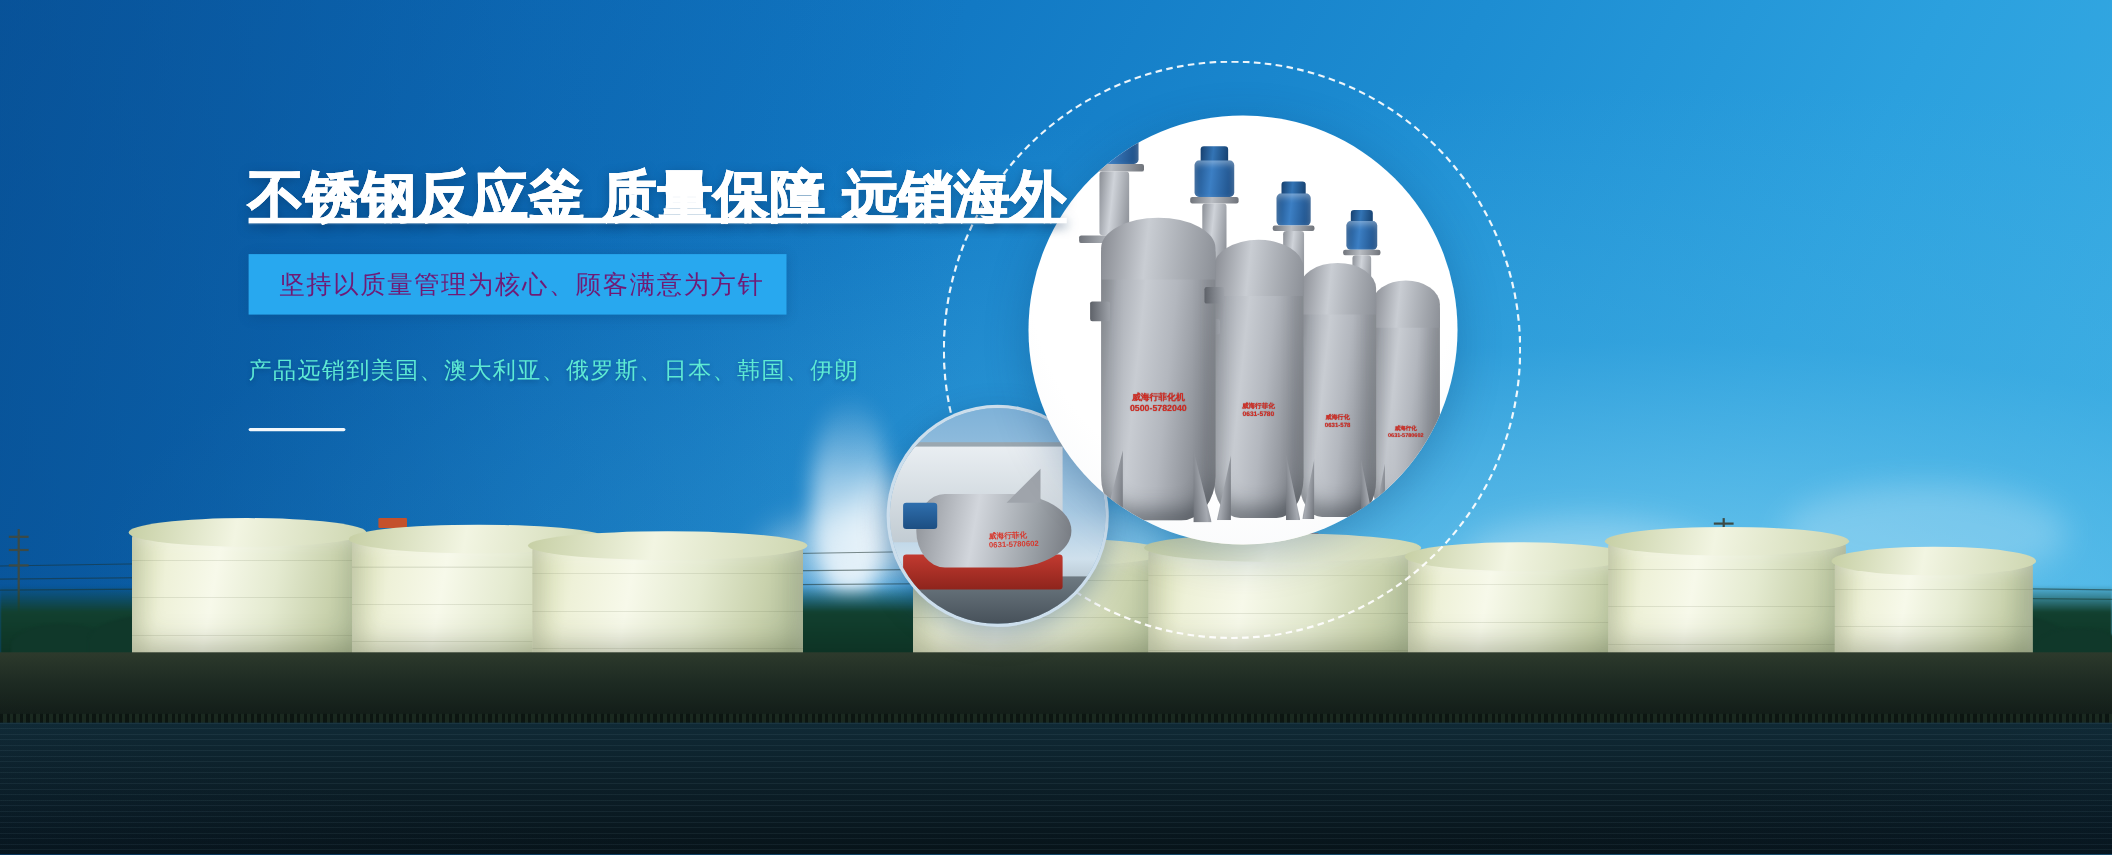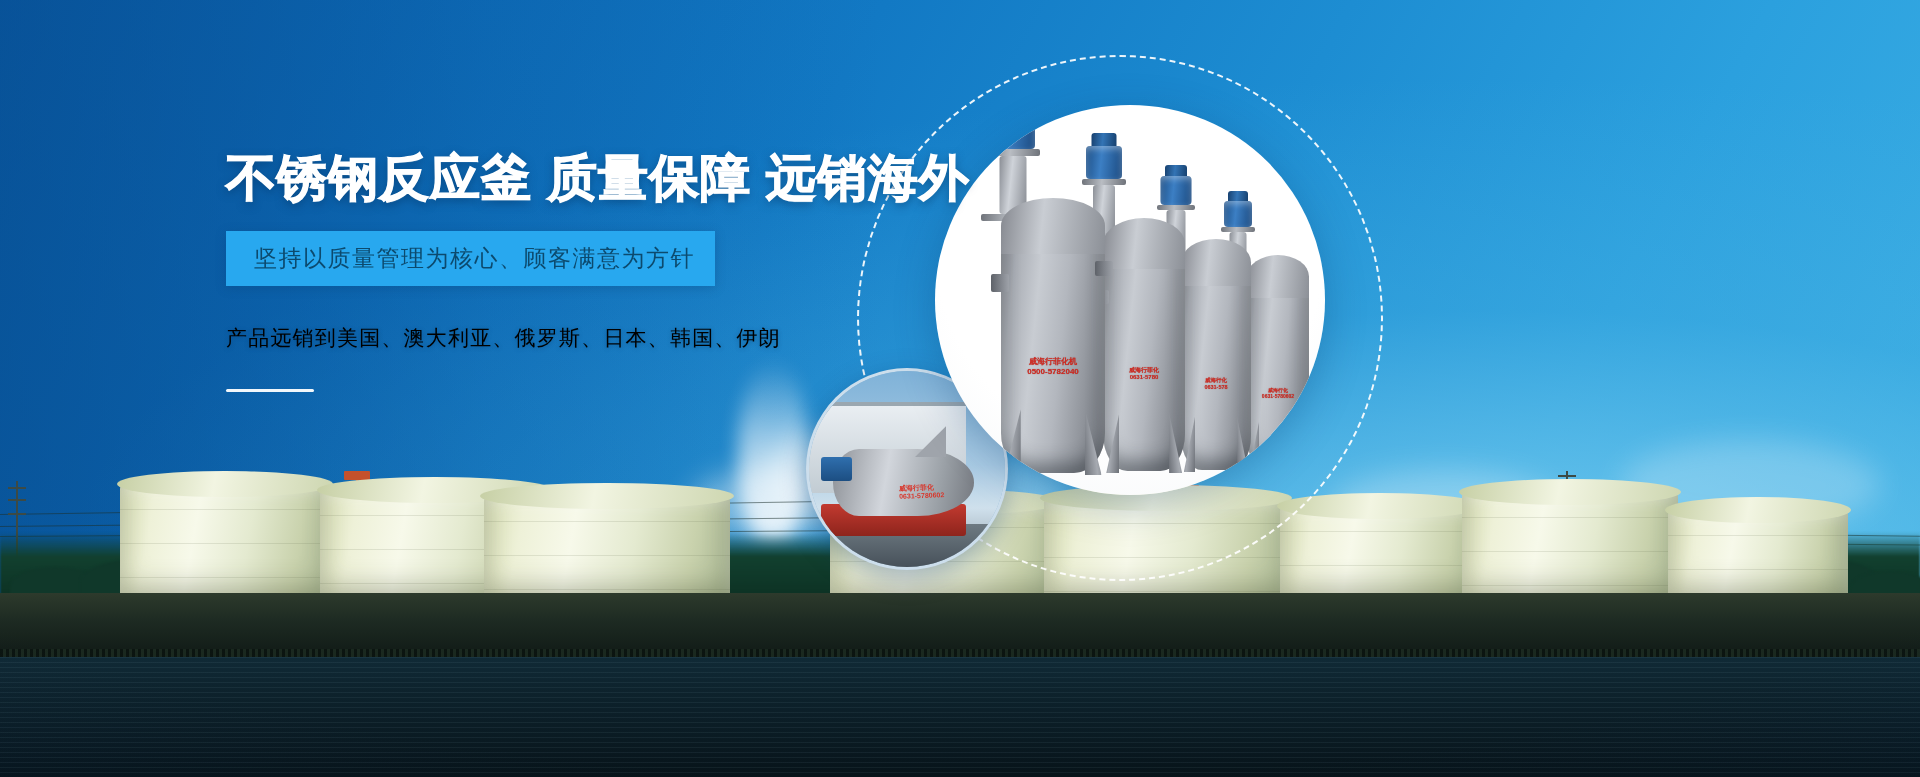--- a/index.html
+++ b/index.html
@@ -101,31 +101,32 @@
 
   .pylon{position:absolute;bottom:210px;width:2px;background:#3c4a45;}
   .pylon i{position:absolute;left:-8px;width:18px;height:2px;background:#3c4a45;}
 
   
   .copy{position:absolute;left:226px;top:152px;width:720px;}
   .headline{
     font-size:50px;line-height:1.06;font-weight:700;color:#ffffff;
     letter-spacing:1px;white-space:nowrap;
     text-shadow:0 3px 10px rgba(3,45,90,.55), 0 1px 0 rgba(255,255,255,.25);
+    text-decoration:underline;
     -webkit-text-stroke:1.2px #fff;
   }
   .sub-bar{
     display:inline-block;margin-top:26px;
     background:#28a8ef;
     padding:12px 20px 12px 28px;
-    font-size:23px;color:#0c4a6e;letter-spacing:1.5px;font-weight:400;
+    font-size:23px;color:#701a75;letter-spacing:1.5px;font-weight:400;
     box-shadow:0 2px 10px rgba(4,60,110,.28);
   }
   .body-copy{
-    margin-top:32px;font-size:21px;line-height:1.95;color:#000000;
+    margin-top:32px;font-size:21px;line-height:1.95;color:#5eead4;
     letter-spacing:1.2px;font-weight:400;
     text-shadow:0 1px 4px rgba(5,55,105,.45);
   }
   .rule{
     margin-top:30px;width:88px;height:3px;background:#ffffff;opacity:.95;
     border-radius:2px;
   }
 
   
   .ring-dashed{

